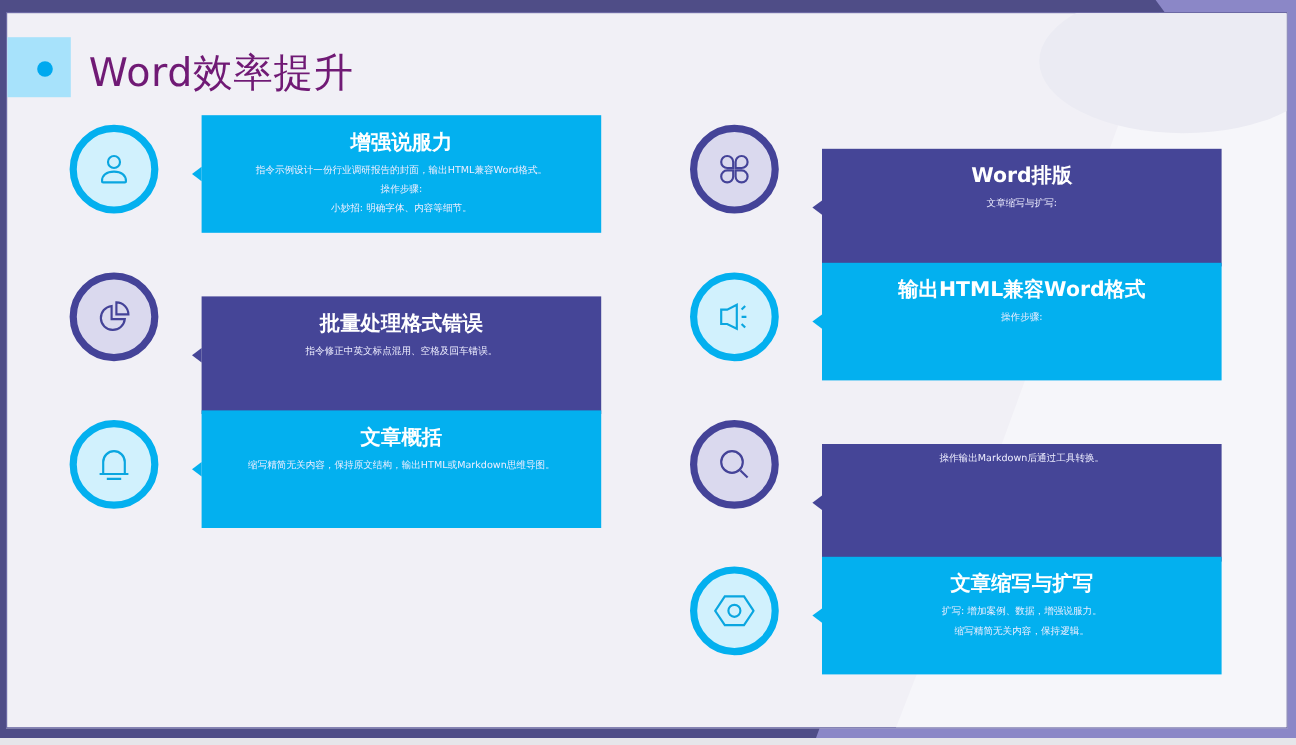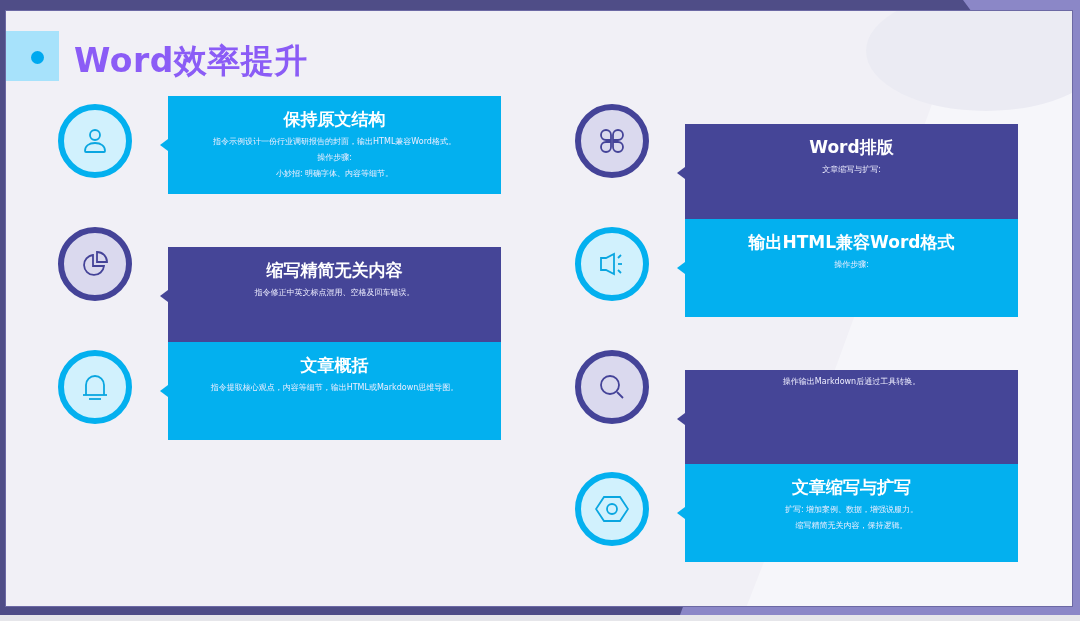--- a/index.html
+++ b/index.html
@@ -6,21 +6,21 @@
   body { width:1080px; height:621px; overflow:hidden; background:#e6e6ea; position:relative; font-family:"DejaVu Sans","Liberation Sans",sans-serif; }
   .frame-dark { position:absolute; left:0; top:0; width:1080px; height:615px; background:#4f4d87; }
   .frame-light { position:absolute; left:0; top:0; width:1080px; height:615px; background:#8b87c7;
     clip-path: polygon(963px 0, 1080px 0, 1080px 615px, 680px 615px, 700px 560px, 1000px 50px); }
   .page { position:absolute; left:5px; top:10px; width:1068px; height:597px; background:#f1f0f6; border:1px solid #6c69a4; box-sizing:border-box; overflow:hidden; }
   .page-right { position:absolute; left:740px; top:0; width:340px; height:597px; background:#f6f6fa;
     clip-path: polygon(220px 0, 340px 0, 340px 597px, 0 597px, 30px 520px); }
   .blob { position:absolute; left:860px; top:-20px; width:240px; height:120px; border-radius:50%; background:#ebebf3; }
   .title-tab { position:absolute; left:0; top:20px; width:53px; height:50px; background:#a7e2fb; }
   .title-dot { position:absolute; left:25px; top:40px; width:13px; height:13px; border-radius:50%; background:#00a9ef; }
-  .page-title { position:absolute; left:68px; top:28px; font-size:33px; font-weight:bold; color:#8b5cf6; letter-spacing:0.5px; }
+  .page-title { position:absolute; left:68px; top:28px; font-size:33px; font-weight:normal; color:#701a75; letter-spacing:0.5px; }
 
   .item { position:absolute; width:460px; height:100px; }
   .circle { position:absolute; left:0; top:8px; width:74px; height:74px; border-radius:50%; box-sizing:border-box; border:6px solid; display:flex; align-items:center; justify-content:center; }
   .circle.cyan { border-color:#03b0ef; background:#d1f1fd; color:#0aa6e0; }
   .circle.purple { border-color:#444398; background:#dad9ee; color:#444398; }
   .card { position:absolute; left:110px; top:0; width:333px; height:98px; box-sizing:border-box; color:#fff; text-align:center; }
   .card.cyan { background:#03b0ef; }
   .card.purple { background:#454597;margin-top:28px; }
   .card::before { content:""; position:absolute; left:-8px; top:43px; border-top:6px solid transparent; border-bottom:6px solid transparent; border-right:8px solid; }
   .card.cyan::before { border-right-color:#03b0ef; }
@@ -45,56 +45,56 @@
   <div class="page-title">Word效率提升</div>
 
   <div class="item" style="left:52px; top:85px;">
     <div class="circle cyan">
       <svg width="26" height="28" viewBox="0 0 26 28" fill="none" stroke="currentColor" stroke-width="1.8">
           <circle cx="13" cy="8" r="5"></circle>
           <path d="M3 24c0-5 4-8 10-8s10 3 10 8c0 1-1 1-1 1H4s-1 0-1-1z"></path>
         </svg>
     </div>
     <div class="card cyan">
-      <div class="card-title">保持原文结构</div>
+      <div class="card-title">增强说服力</div>
       <div class="card-desc">
         <div>指令示例设计一份行业调研报告的封面，输出HTML兼容Word格式。</div>
         <div>操作步骤:</div>
         <div>小妙招: 明确字体、内容等细节。</div>
       </div>
     </div>
   </div>
 
   <div class="item" style="left:52px; top:208px;">
     <div class="circle purple">
       <svg width="28" height="28" viewBox="0 0 28 28" fill="none" stroke="currentColor" stroke-width="1.8">
           <path d="M12 5a10 10 0 1 0 11 11H12z"></path>
           <path d="M16 2v10h10A10 10 0 0 0 16 2z"></path>
         </svg>
     </div>
     <div class="card purple">
-      <div class="card-title">缩写精简无关内容</div>
+      <div class="card-title">批量处理格式错误</div>
       <div class="card-desc">
         <div>指令修正中英文标点混用、空格及回车错误。</div>
       </div>
     </div>
   </div>
 
   <div class="item" style="left:52px; top:331px;">
     <div class="circle cyan">
       <svg width="30" height="32" viewBox="0 0 30 32" fill="none" stroke="currentColor" stroke-width="1.8">
           <path d="M6 24V14a9 9 0 0 1 18 0v10"></path>
           <path d="M3 24h24"></path>
           <path d="M9 28h12"></path>
         </svg>
     </div>
     <div class="card cyan">
       <div class="card-title">文章概括</div>
       <div class="card-desc">
-        <div>指令提取核心观点，内容等细节，输出HTML或Markdown思维导图。</div>
+        <div>缩写精简无关内容，保持原文结构，输出HTML或Markdown思维导图。</div>
       </div>
     </div>
   </div>
 
 
   <div class="item" style="left:569px; top:85px;">
     <div class="circle purple">
       <svg width="30" height="30" viewBox="0 0 30 30" fill="none" stroke="currentColor" stroke-width="1.8">
           <path d="M14 14H9a5 5 0 1 1 5-5z"></path>
           <path d="M16 14h5a5 5 0 1 0-5-5z"></path>

